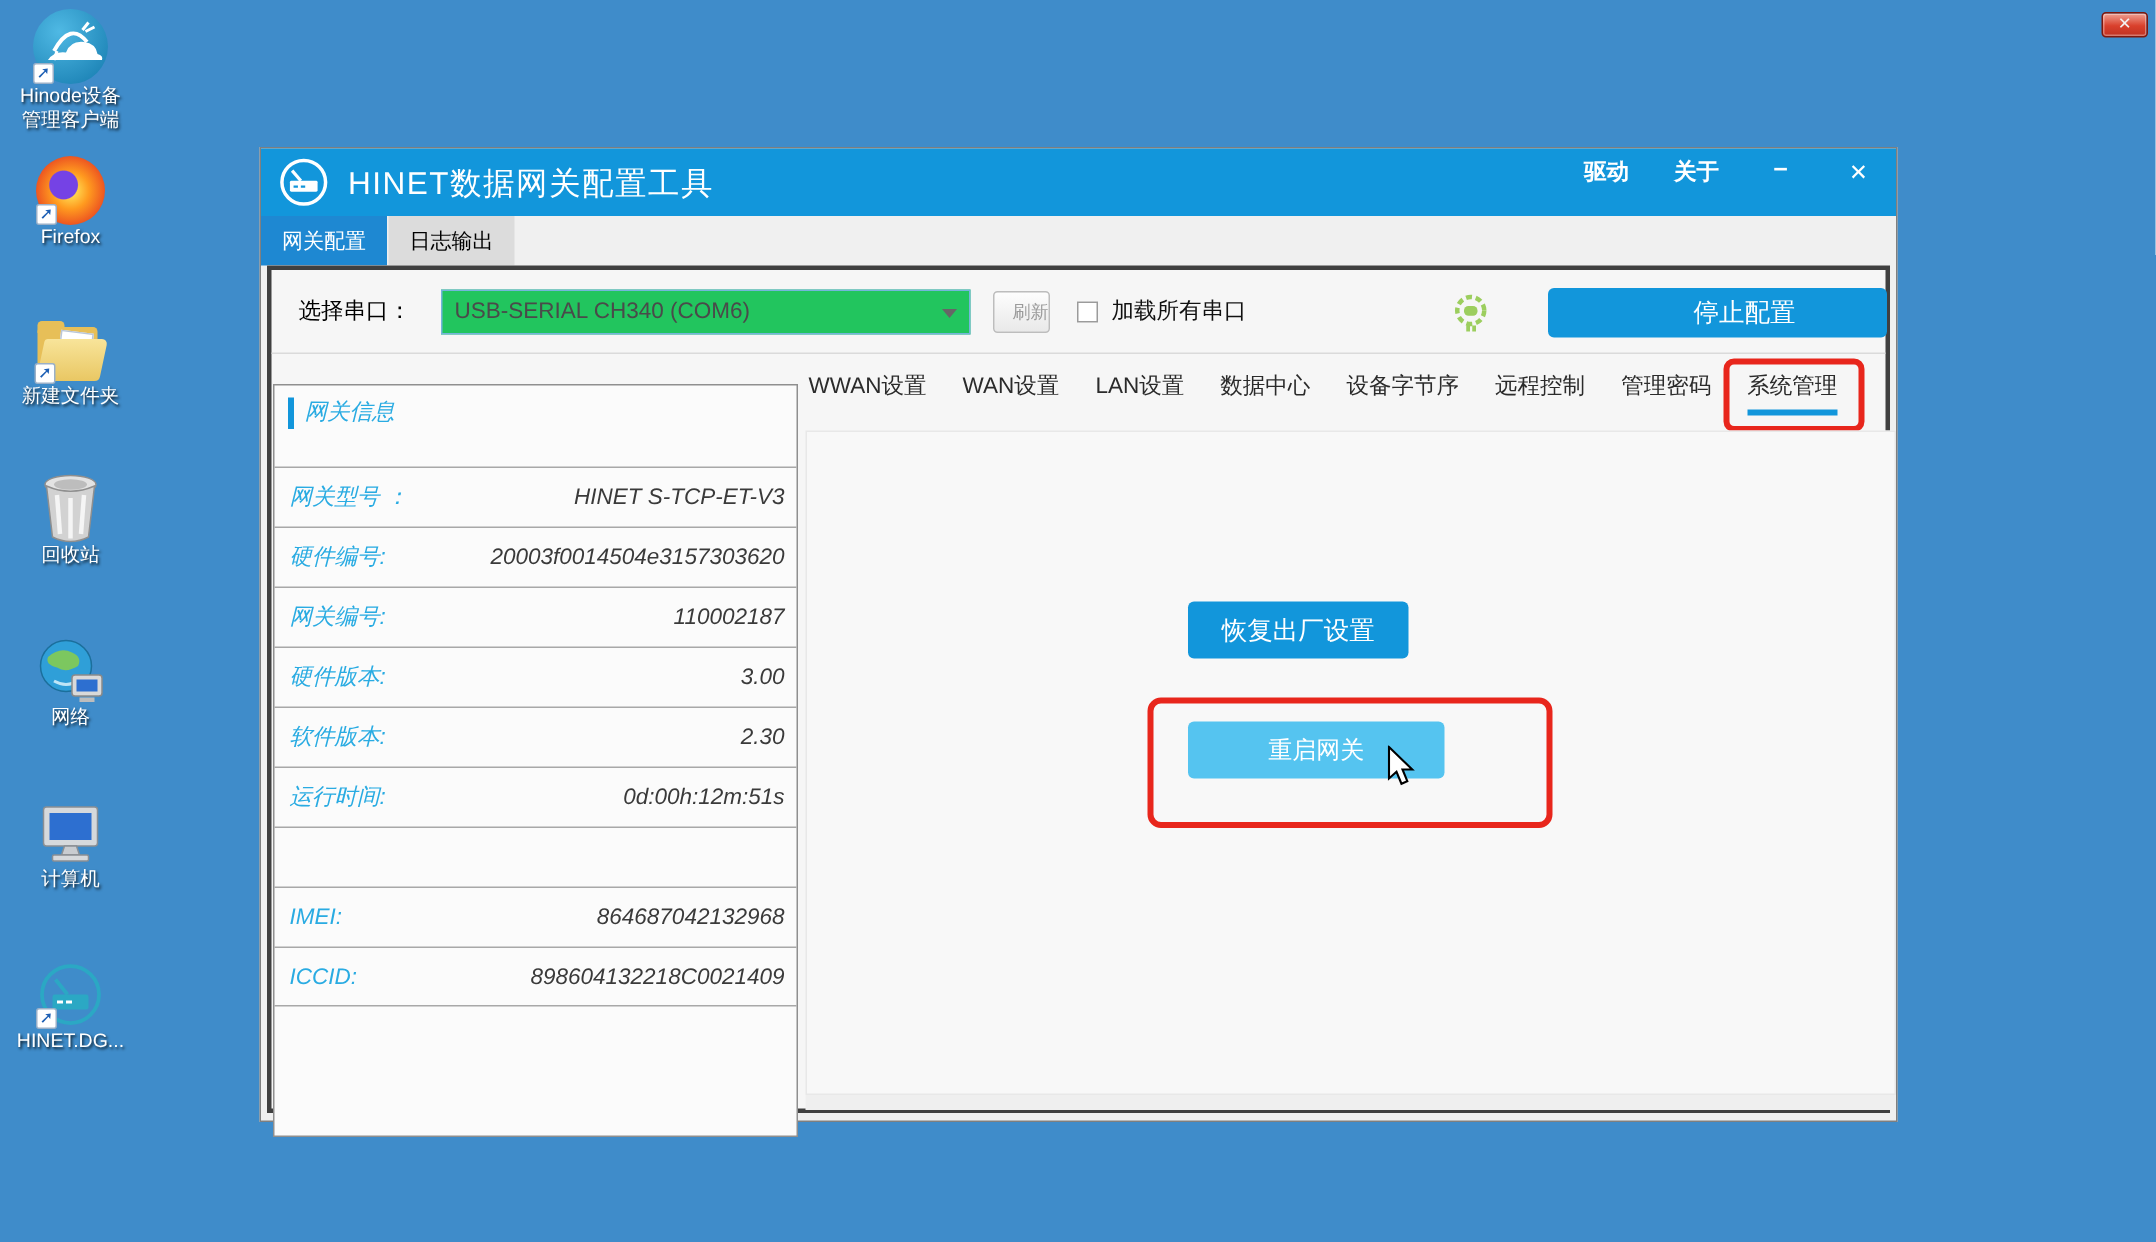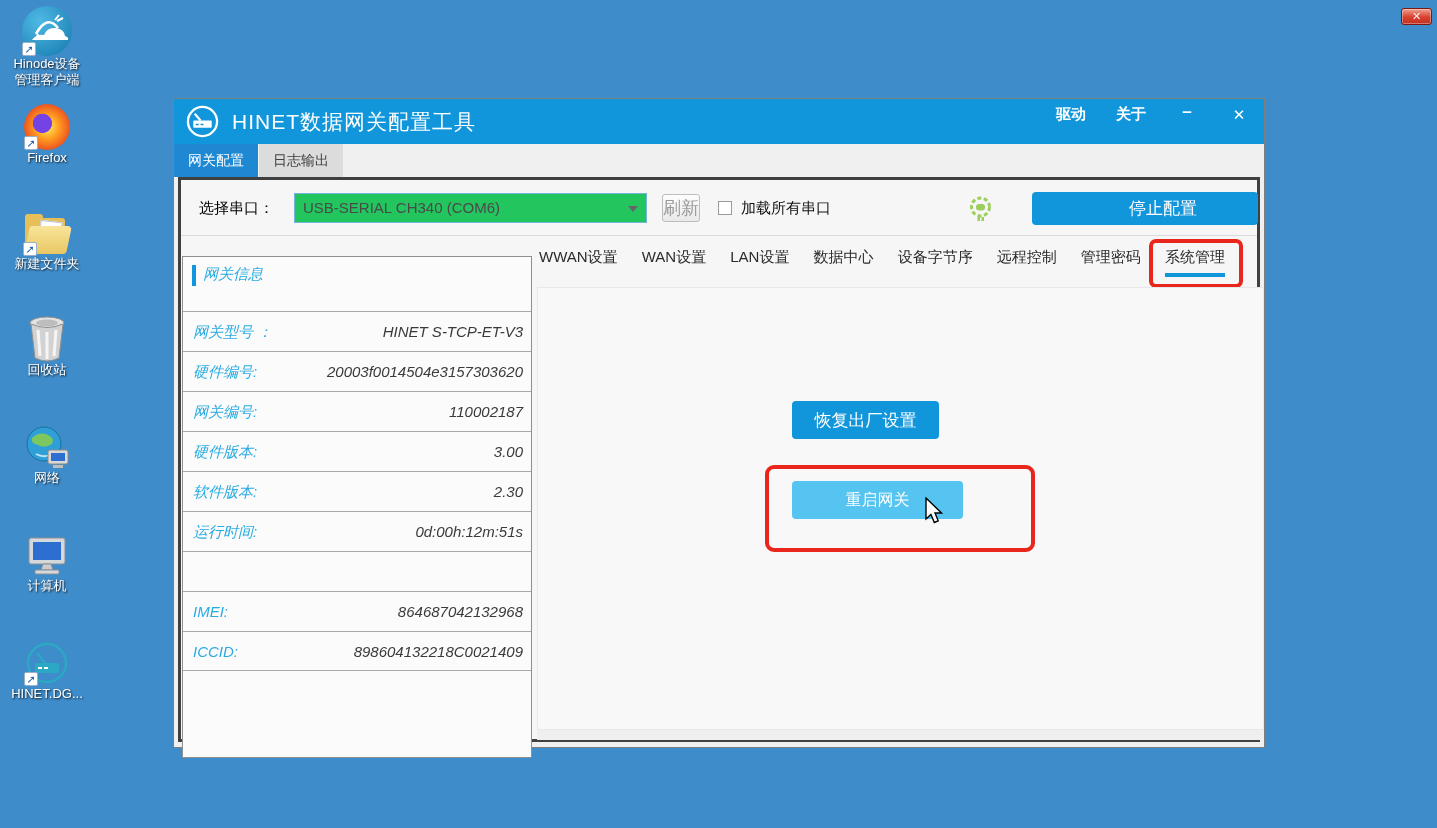--- a/index.html
+++ b/index.html
@@ -44,38 +44,38 @@
   .titlebar { position:absolute; left:0; top:0; right:0; height:45px; background:#1296DB;
               display:flex; align-items:center; }
   .app-ico { width:33px; height:33px; margin-left:12px; }
   .app-title { color:#fff; font-size:21px; margin-left:13px; letter-spacing:1px; }
   .tb-right { position:absolute; right:14px; top:0; height:31px; display:flex; align-items:center; gap:30px;justify-content:center; }
   .tb-link { color:#fff; font-size:15px; font-weight:bold; cursor:pointer; }
   .tb-min  { color:#fff; font-size:17px; font-weight:bold; cursor:pointer; width:22px; text-align:center; transform:translateY(-3px); }
   .tb-close{ color:#fff; font-size:15px; font-weight:bold; cursor:pointer; width:22px; text-align:center; }
 
   .main-tabs { position:absolute; left:0; top:45px; right:0; height:33px; background:#F0F0F0; display:flex; }
-  .main-tab { padding:0 14px; font-size:14px; line-height:33px; color:#404040; background:#DCDCDC; cursor:pointer; }
+  .main-tab { padding:0 14px; font-size:14px; line-height:33px; color:#000000; background:#DCDCDC; cursor:pointer; }
   .main-tab.active { background:#1E88D2; color:#fff; }
   .main-tab + .main-tab { margin-left:1px; }
 
   .content { position:absolute; left:4px; right:4px; top:78px; bottom:5px; background:#F6F6F6;
              border:3px solid #404040; }
 
   
   .serial-row { position:absolute; left:0; right:0; top:0; height:56px; border-bottom:1px solid #DADADA; }
   .serial-label { position:absolute; left:18px; top:0; line-height:56px; font-size:15px; color:#000; }
   .combo { position:absolute; left:113px; top:13px; width:353px; height:30px; background:#22c55e;
            border:1px solid #74B5DB; cursor:pointer; }
   .combo-text { position:absolute; left:8px; top:0; line-height:28px; font-size:15px; color:#4a4a4a; }
   .combo-arrow { position:absolute; right:8px; top:12px; width:0; height:0;
                  border-left:5px solid transparent; border-right:5px solid transparent; border-top:6px solid #666; }
   .refresh-btn { position:absolute; left:481px; top:14px; width:38px; height:28px;
                  background:linear-gradient(#fdfdfd,#e9e9e9); border:1px solid #bdbdbd; border-radius:3px;
-                 font-size:18px; color:#9b9b9b; text-align:left; line-height:26px; cursor:pointer; }
+                 font-size:12px; color:#9b9b9b; text-align:right; line-height:26px; cursor:pointer; }
   .chk { position:absolute; left:537px; top:21px; width:14px; height:14px; background:#fff; border:1px solid #9b9b9b; cursor:pointer; }
   .chk-label { position:absolute; left:560px; top:0; line-height:56px; font-size:15px; color:#111; }
   .status-ico { position:absolute; left:786px; top:15px; width:27px; height:27px; }
   .stop-btn { position:absolute; left:851px; top:12px; width:226px; height:33px; background:#1296DB;
               border:none; border-radius:4px; color:#fff; font-size:17px; cursor:pointer;
               font-family:"Liberation Sans",sans-serif;padding-left:36px; }
 
   
   .info-panel { position:absolute; left:1px; top:76px; width:350px; height:502px;
                 background:#FBFBFB; border:1px solid #8F8F8F;font-style:italic; }

